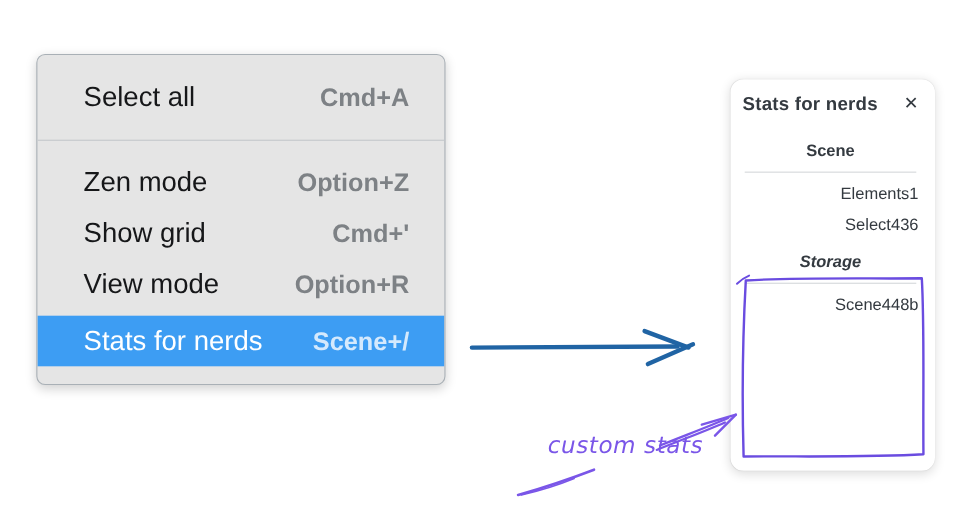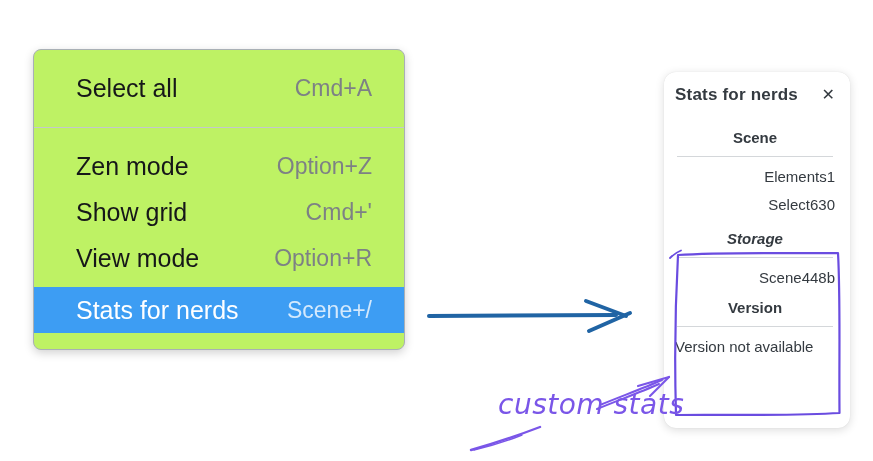--- a/index.html
+++ b/index.html
@@ -17,41 +17,42 @@
   }
 
   
   .menu {
     position: absolute;
     left: 33px;
     top: 49px;
     width: 372px;
     height: 301px;
     box-sizing: border-box;
-    background: #bef264;
+    background: #e5e5e5;
     border: 1px solid #a9b0b6;
     border-radius: 8px;
     box-shadow: 0 3px 10px rgba(0,0,0,0.18);
     padding-top: 13px;
     overflow: hidden;
   }
   .menu-item {
     height: 46px;
     display: flex;
     align-items: center;
     justify-content: space-between;
     padding: 0 32px 0 42px;
     font-size: 25px;
     color: #161719;
     cursor: default;
   }
   .menu-item.first { height: 50px; }
   .menu-item .mi-shortcut {
     font-size: 23px;
     color: #7d8185;
+    font-weight: bold;
   }
   .menu-sep {
     margin-top: 14px;
     border-top: 1px solid #c4c8cb;
     height: 0;
   }
   .menu-group { padding-top: 15px; }
   .menu-item.selected {
     margin-top: 6px;
     background: #3d9df3;
@@ -128,27 +129,26 @@
     pointer-events: none;
     z-index: 5;
   }
   .annotation-label {
     position: absolute;
     left: 498px;
     top: 392px;
     width: 160px;
     font-family: "DejaVu Sans", sans-serif;
     font-style: italic;
-    font-size: 28px;
+    font-size: 21px;
     line-height: 26px;
     letter-spacing: 0.5px;
     color: #7a56e8;
     z-index: 6;
     white-space: nowrap;
-    text-align: right;
   }
 </style>
 </head>
 <body>
 
 <div class="stage">
 
   <div class="menu">
     <div class="menu-item first">
       <span class="mi-label">Select all</span>
@@ -185,38 +185,33 @@
 
     <div>
       <div class="sec-h">Scene</div>
       <div class="sec-hr"></div>
       <div class="stat-row">
         <span>Elements</span>
         <span>1</span>
       </div>
       <div class="stat-row">
         <span>Select</span>
-        <span>630</span>
+        <span>436</span>
       </div>
     </div>
 
     <div>
       <div class="sec-h tight">Storage</div>
       <div class="sec-hr"></div>
       <div class="stat-row">
         <span>Scene</span>
         <span>448b</span>
       </div>
     </div>
 
-    <div>
-      <div class="sec-h tighter">Version</div>
-      <div class="sec-hr"></div>
-      <div class="sec-note">Version not available</div>
-    </div>
   </div>
 
   <div class="annotation-label">custom stats</div>
 
   <svg class="overlay" width="873" height="461" viewBox="0 0 873 461" xmlns="http://www.w3.org/2000/svg">
 
     <g stroke="#2064a4" stroke-width="4" fill="none" stroke-linecap="round">
       <path d="M 429 316 L 616 315"></path>
       <path d="M 586 301 L 626 316"></path>
       <path d="M 630 313 L 589 331"></path>

